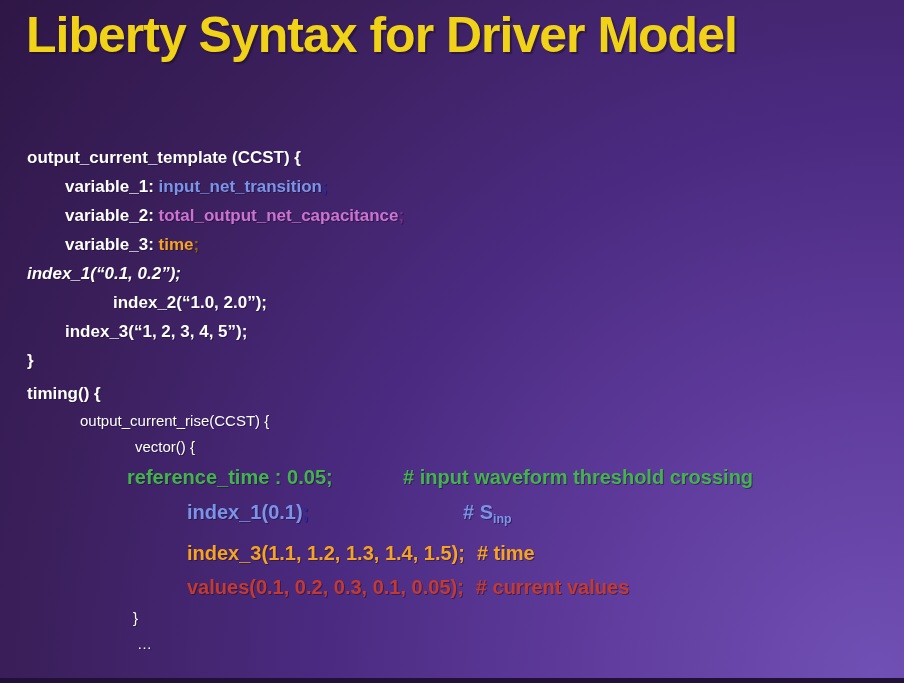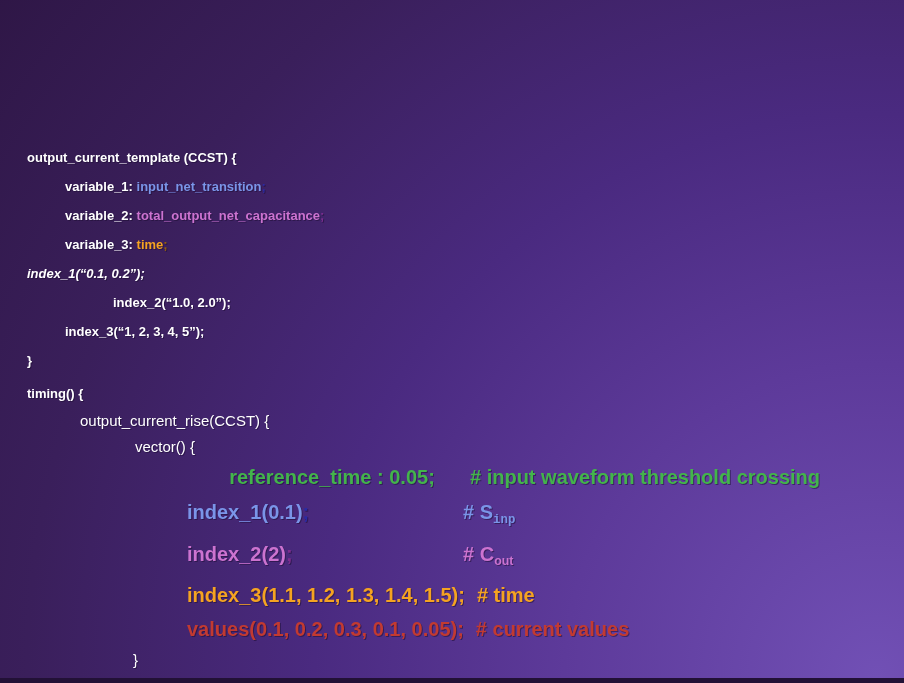--- a/index.html
+++ b/index.html
@@ -19,49 +19,49 @@
     color:#f0d216;
     text-shadow:2px 2px 1px rgba(30,15,50,0.55);
     white-space:nowrap;
   }
   .code {
     position:absolute; left:27px; top:143px; width:860px;
     white-space:nowrap;
     text-shadow:1px 1px 0 rgba(25,12,45,0.5);
   }
   .line { white-space:nowrap; }
-  .b17 { font-weight:700; font-size:13px; line-height:29px; }
+  .b17 { font-weight:700; font-size:17px; line-height:29px; }
   .r16 { font-weight:400; font-size:15px; line-height:26px; }
   .c20 { font-weight:700; font-size:20px; line-height:34.5px; }
   .gap-top { margin-top:4px; }
   .codepart { display:inline-block; }
   .sub { font-size:0.62em; vertical-align:-0.3em; font-weight:inherit; }
   .bottom-bar {
     position:absolute; left:0; bottom:0; width:904px; height:5px;
     background:#221136;
   }
 </style>
 </head>
 <body>
 
 <div class="slide">
+  <h1 class="title" style="color: rgb(240, 210, 22);">Liberty Syntax for Driver Model</h1>
   <div class="code" id="code-root">
       <div class="line b17" style="margin-left: 0px;"><span class="codepart"><span class="" style="color: rgb(255, 255, 255);">output_current_template (CCST) {</span></span></div>
       <div class="line b17" style="margin-left: 38px;"><span class="codepart"><span class="" style="color: rgb(255, 255, 255);">variable_1: </span><span class="" style="color: rgb(122, 149, 232);">input_net_transition</span><span class="" style="color: rgb(42, 42, 164);">;</span></span></div>
       <div class="line b17" style="margin-left: 38px;"><span class="codepart"><span class="" style="color: rgb(255, 255, 255);">variable_2: </span><span class="" style="color: rgb(204, 115, 208); text-align: center;">total_output_net_capacitance</span><span class="" style="color: rgb(124, 45, 142);">;</span></span></div>
       <div class="line b17" style="margin-left: 38px;"><span class="codepart"><span class="" style="color: rgb(255, 255, 255);">variable_3: </span><span class="" style="color: rgb(245, 163, 33);">time</span><span class="" style="color: rgb(150, 96, 10);">;</span></span></div>
       <div class="line b17" style=" font-style: italic;"><span class="codepart"><span class="" style="color: rgb(255, 255, 255);">index_1(“0.1, 0.2”);</span></span></div>
       <div class="line b17" style="margin-left: 38px;"><span class="codepart"><span class="" style="color: rgb(255, 255, 255); margin-left: 48px;">index_2(“1.0, 2.0”);</span></span></div>
       <div class="line b17" style="margin-left: 38px;"><span class="codepart"><span class="" style="color: rgb(255, 255, 255);">index_3(“1, 2, 3, 4, 5”);</span></span></div>
       <div class="line b17" style="margin-left: 0px;"><span class="codepart"><span class="" style="color: rgb(255, 255, 255);">}</span></span></div>
       <div class="line b17 gap-top" style="margin-left: 0px;"><span class="codepart"><span class="" style="color: rgb(255, 255, 255);">timing() {</span></span></div>
       <div class="line r16" style="margin-left: 53px;"><span class="codepart"><span class="" style="color: rgb(255, 255, 255);">output_current_rise(CCST) {</span></span></div>
       <div class="line r16" style="margin-left: 108px;"><span class="codepart"><span class="" style="color: rgb(255, 255, 255);">vector() {</span></span></div>
-      <div class="line c20" style="margin-left: 100px; text-align: center;"><span class="codepart" style="min-width: 276px;"><span class="" style="color: rgb(67, 180, 75);">reference_time : 0.05;</span></span><span><span class="" style="color: rgb(67, 180, 75);"># input waveform threshold crossing</span></span></div>
-      <div class="line c20" style="margin-left: 160px;"><span class="codepart" style="min-width: 276px;"><span class="" style="color: rgb(122, 149, 232);">index_1(0.1)</span><span class="" style="color: rgb(42, 42, 164);">;</span></span><span><span class="" style="color: rgb(122, 149, 232);"># S</span><span class="sub" style="color: rgb(122, 149, 232); font-family: Liberation Mono, monospace;">inp</span></span></div>
-      <div class="line c20" style="margin-left: 160px;"><span class="codepart" style="min-width: 276px;"><span class="" style="color: rgb(204, 115, 208);">index_2(2)</span><span class="" style="color: rgb(124, 45, 142);">;</span></span><span><span class="" style="color: rgb(204, 115, 208);"># C</span><span class="sub" style="color: rgb(204, 115, 208);">out</span></span></div>
+      <div class="line c20" style="margin-left: 100px;"><span class="codepart" style="min-width: 276px;"><span class="" style="color: rgb(67, 180, 75);">reference_time : 0.05;</span></span><span><span class="" style="color: rgb(67, 180, 75);"># input waveform threshold crossing</span></span></div>
+      <div class="line c20" style="margin-left: 160px;"><span class="codepart" style="min-width: 276px;"><span class="" style="color: rgb(122, 149, 232);">index_1(0.1)</span><span class="" style="color: rgb(42, 42, 164);">;</span></span><span><span class="" style="color: rgb(122, 149, 232);"># S</span><span class="sub" style="color: rgb(122, 149, 232);">inp</span></span></div>
       <div class="line c20" style="margin-left: 160px;"><span class="codepart"><span class="" style="color: rgb(245, 163, 33);">index_3(1.1, 1.2, 1.3, 1.4, 1.5);</span></span><span style="padding-left: 12px;"><span class="" style="color: rgb(245, 163, 33);"># time</span></span></div>
       <div class="line c20" style="margin-left: 160px;"><span class="codepart"><span class="" style="color: rgb(194, 58, 49);">values(0.1, 0.2, 0.3, 0.1, 0.05);</span></span><span style="padding-left: 12px;"><span class="" style="color: rgb(194, 58, 49);"># current values</span></span></div>
       <div class="line r16" style="margin-left: 106px;"><span class="codepart"><span class="" style="color: rgb(255, 255, 255);">}</span></span></div>
       <div class="line r16" style="margin-left: 110px;"><span class="codepart"><span class="" style="color: rgb(255, 255, 255);">…</span></span></div>
     </div>
   <div class="bottom-bar"></div>
 </div>
 
 </body></html>

